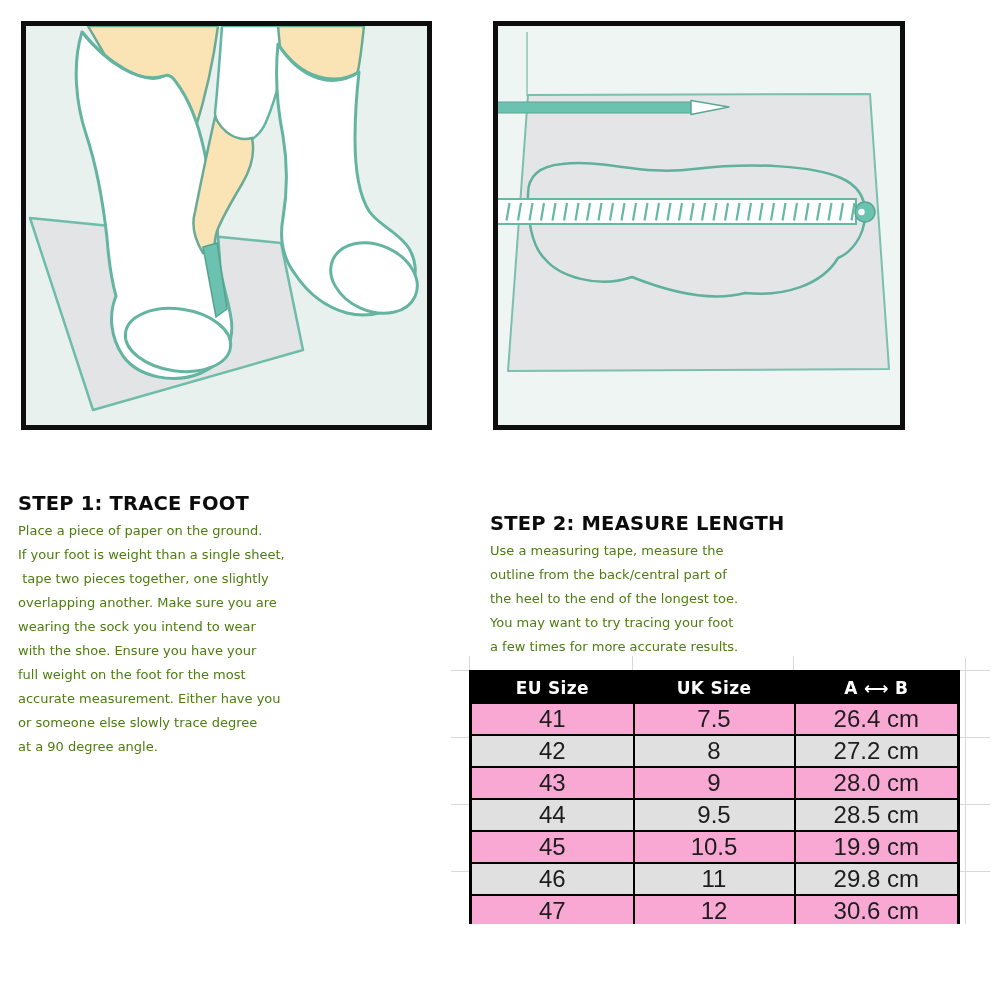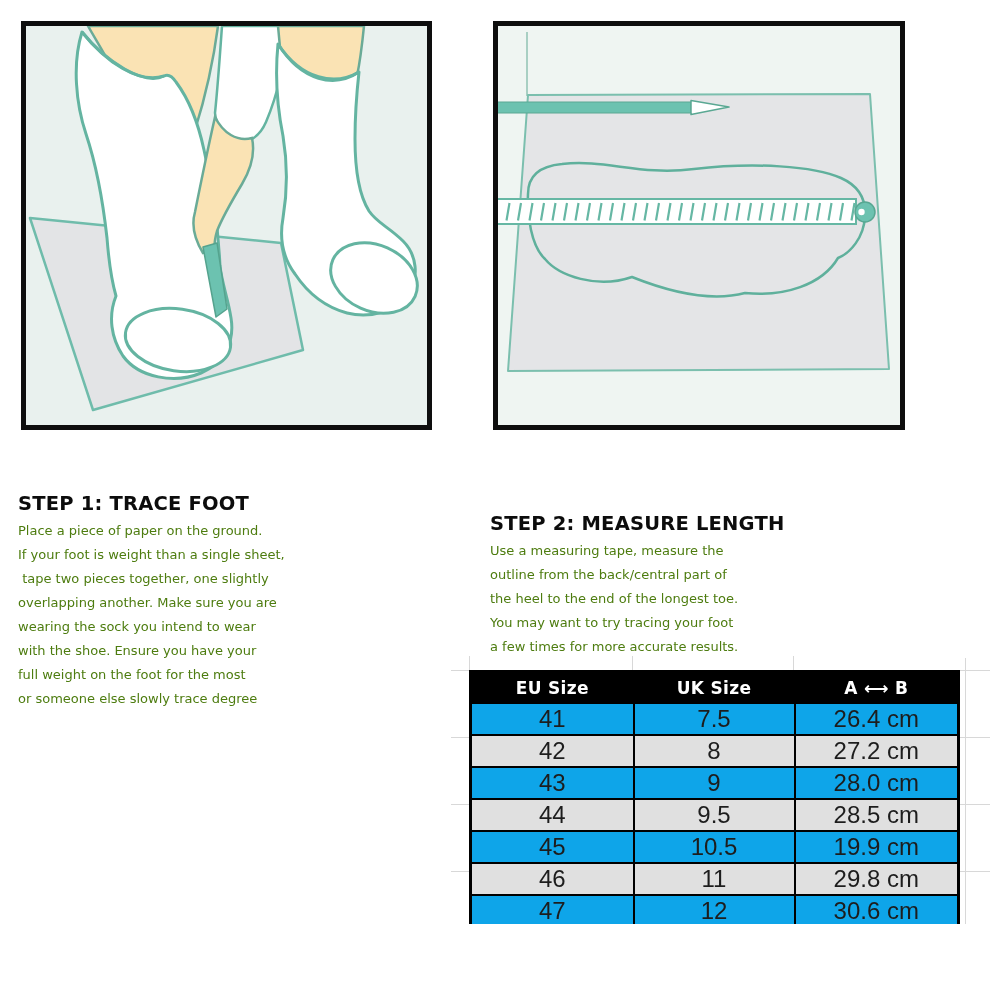--- a/index.html
+++ b/index.html
@@ -13,21 +13,21 @@
   .step1{left:18px;top:492px;}
   .step2{left:490px;top:512px;}
   .step h2{margin:0;height:27px;font-size:19.5px;font-weight:bold;letter-spacing:.2px;color:#0c0c0c;
            font-family:"DejaVu Sans",sans-serif;}
   .line{white-space:pre;font-size:13px;line-height:24px;color:#4d7c0f;}
   table.size{position:absolute;left:469px;top:670px;border-collapse:collapse;table-layout:fixed;
              border:3px solid #000;}
   table.size th{background:#000;color:#fff;font-size:17px;font-weight:bold;height:29px;
                 border:2px solid #000;font-family:"DejaVu Sans",sans-serif;letter-spacing:.3px;padding:0;}
   table.size td{height:30px;border:2px solid #000;padding:0;text-align:center;vertical-align:middle;
-                font-family:"Liberation Sans",sans-serif;font-size:24px;color:#1d1d1d;background:#0ea5e9;line-height:1;}
+                font-family:"Liberation Sans",sans-serif;font-size:24px;color:#1d1d1d;background:#f9a8d4;line-height:1;}
   table.size tbody tr:nth-child(even) td{background:#e0e0e0;}
   .g{position:absolute;background:#d8d8d8;}
 </style>
 </head>
 <body>
 
 <div class="canvas">
 
   <div class="panel panel1">
     <svg width="401" height="399" viewBox="0 0 401 399">
@@ -93,21 +93,23 @@
   <div class="step step1">
     <h2>STEP 1: TRACE FOOT</h2>
     <div>
       <div class="line">Place a piece of paper on the ground.</div>
       <div class="line">If your foot is weight than a single sheet,</div>
       <div class="line"> tape two pieces together, one slightly</div>
       <div class="line">overlapping another. Make sure you are</div>
       <div class="line">wearing the sock you intend to wear</div>
       <div class="line">with the shoe. Ensure you have your</div>
       <div class="line">full weight on the foot for the most</div>
+      <div class="line">accurate measurement. Either have you</div>
       <div class="line">or someone else slowly trace degree</div>
+      <div class="line">at a 90 degree angle.</div>
     </div>
   </div>
 
   <div class="step step2">
     <h2>STEP 2: MEASURE LENGTH</h2>
     <div>
       <div class="line">Use a measuring tape, measure the</div>
       <div class="line">outline from the back/central part of</div>
       <div class="line">the heel to the end of the longest toe.</div>
       <div class="line">You may want to try tracing your foot</div>

